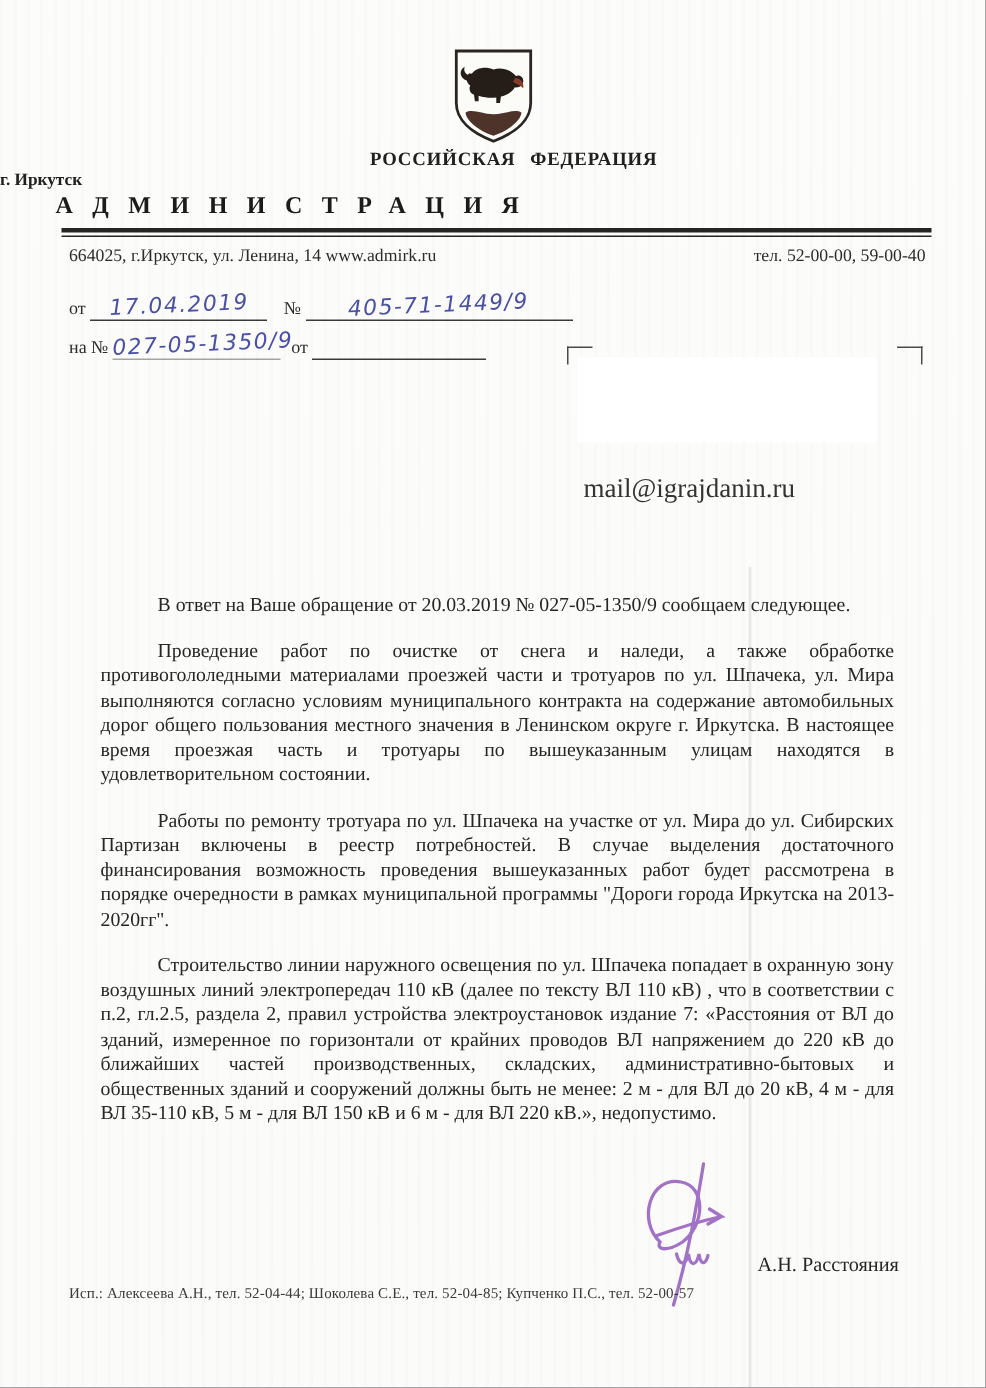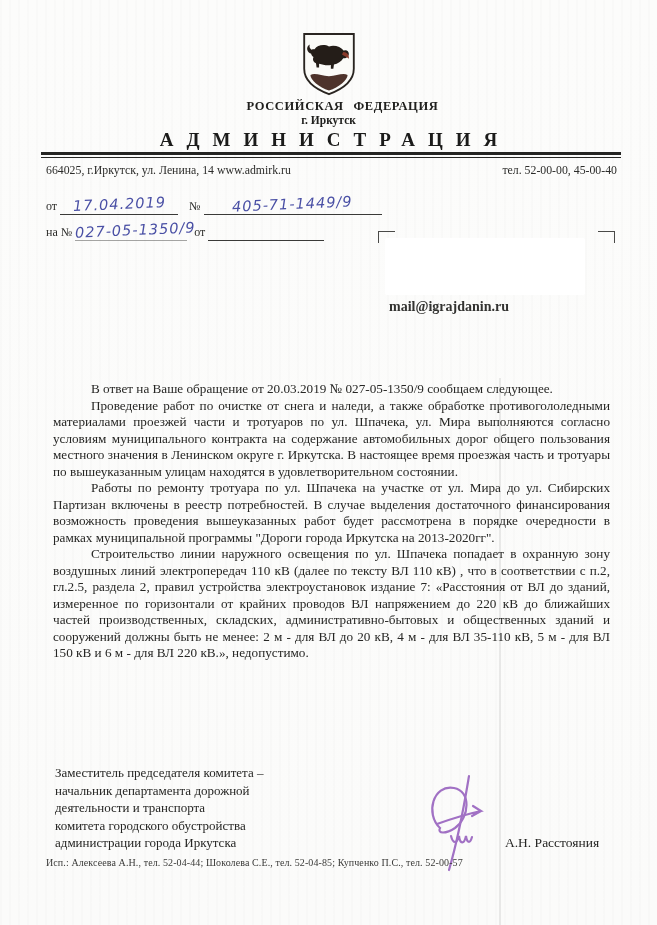--- a/index.html
+++ b/index.html
@@ -12,45 +12,45 @@
       linear-gradient(#fcfcfb,#fbfbfa);
     font-family:"Liberation Serif", serif;
     color:#2a2a2a;
     overflow:hidden;
   }
   .scan-line{position:absolute;left:499px;top:378px;width:2px;height:547px;background:rgba(110,110,110,0.13);}
   
   .emblem{position:absolute;left:0;right:0;top:30px;text-align:center;}
   .country{position:absolute;left:0;right:0;top:99px;text-align:center;
     font-weight:bold;font-size:12.5px;letter-spacing:0.6px;word-spacing:6px;color:#20201e;margin-left:28px;}
-  .city{position:absolute;left:0;right:0;top:114px;text-align:center;
+  .city{position:absolute;left:0;right:0;top:114px;
     font-weight:bold;font-size:11.5px;color:#20201e;}
-  .org{position:absolute;left:0;right:0;top:129px;text-align:center;
-    font-weight:bold;font-size:19px;letter-spacing:13px;text-indent:13px;color:#1b1b1a;}
+  .org{position:absolute;left:0;right:0;top:129px;text-align:left;
+    font-weight:bold;font-size:16px;letter-spacing:13px;text-indent:13px;color:#1b1b1a;padding-left:24px;}
   .rule{position:absolute;left:41px;right:36px;top:152px;height:2px;
     border-top:3px solid #252523;border-bottom:1px solid #252523;}
   .contact{position:absolute;left:46px;right:40px;top:163px;
     display:flex;justify-content:space-between;font-size:11.8px;color:#2c2c2a;align-items:flex-end;}
   
   .refs{position:absolute;left:46px;top:197px;font-size:12px;color:#2b2b29;}
   .ref-line{height:26px;white-space:nowrap;}
   .uline{display:inline-block;border-bottom:1.2px solid #3a3a38;text-align:center;vertical-align:baseline;}
   .hw{display:inline-block;font-family:"DejaVu Sans",sans-serif;font-style:italic;
     color:#4a50a5;font-size:14.5px;letter-spacing:1px;transform:rotate(-2.5deg) translateY(-1px);}
   
   .bracket-l{position:absolute;left:378px;top:231px;width:16px;height:11px;
     border-top:1.5px solid #4a4a48;border-left:1.5px solid #4a4a48;}
   .bracket-r{position:absolute;left:598px;top:231px;width:16px;height:11px;
     border-top:1.5px solid #4a4a48;border-right:1.5px solid #4a4a48;}
   .redact{position:absolute;left:385px;top:238px;width:200px;height:57px;background:#ffffff;border-radius:2px;}
-  .email{position:absolute;left:389px;top:299px;font-size:14px;color:#333331;font-weight:bold;}
+  .email{position:absolute;left:389px;top:315px;font-size:18px;color:#333331;}
   
   .body-text{position:absolute;left:53px;right:47px;top:381px;
     font-size:13.2px;line-height:16.5px;text-align:justify;color:#262624;}
-  .body-text p{margin:0;text-indent:38px;}
+  .body-text p{margin:14px;text-indent:38px;}
   
   .sig-title{position:absolute;left:55px;top:764px;font-size:13px;line-height:17.5px;
     white-space:pre-line;color:#262624;}
   .sig-name{position:absolute;left:505px;top:835px;font-size:13.5px;color:#262624;}
   .sig-scribble{position:absolute;left:413px;top:770px;}
   .footer{position:absolute;left:46px;top:857px;font-size:10px;color:#3a3a38;letter-spacing:0.1px;}
 </style>
 </head>
 <body>
 
@@ -68,21 +68,21 @@
                C42,22 31,24 27,30 C26,31 25,30 24,30 Z" fill="#241d18"></path>
       <path d="M73,35 C79,35 83,40 82,46 C79,43 74,41 71,39 Z" fill="#8a3a2a"></path>
     </svg>
   </div>
   <div class="country">РОССИЙСКАЯ ФЕДЕРАЦИЯ</div>
   <div class="city">г. Иркутск</div>
   <div class="org">АДМИНИСТРАЦИЯ</div>
   <div class="rule"></div>
   <div class="contact">
     <span>664025,  г.Иркутск, ул. Ленина, 14   www.admirk.ru</span>
-    <span>тел. 52-00-00, 45-00-40</span>
+    <span>тел. 52-00-00, 59-00-40</span>
   </div>
 
   <div class="refs">
     <div class="ref-line">
       <span>от</span>
       <span class="uline" style="width:118px"><span class="hw">17.04.2019</span></span>
       <span style="margin-left:8px">№</span>
       <span class="uline" style="width:178px"><span class="hw">405-71-1449/9</span></span>
     </div>
     <div class="ref-line">
@@ -98,25 +98,20 @@
   <div class="redact"></div>
   <div class="email">mail@igrajdanin.ru</div>
 
   <div class="body-text">
     <p>В ответ на Ваше обращение от 20.03.2019 № 027-05-1350/9 сообщаем следующее.</p>
     <p>Проведение работ по очистке от снега и наледи, а также обработке противогололедными материалами проезжей части и тротуаров по ул. Шпачека, ул. Мира выполняются согласно условиям муниципального контракта на содержание автомобильных дорог общего пользования местного значения в Ленинском округе г. Иркутска. В настоящее время проезжая часть и тротуары по вышеуказанным улицам находятся в удовлетворительном состоянии.</p>
     <p>Работы по ремонту тротуара по ул. Шпачека на участке от ул. Мира до ул. Сибирских Партизан включены в реестр потребностей. В случае выделения достаточного финансирования возможность проведения вышеуказанных работ будет рассмотрена в порядке очередности в рамках муниципальной программы "Дороги города Иркутска на 2013-2020гг".</p>
     <p>Строительство линии наружного освещения по ул. Шпачека попадает в охранную зону воздушных линий электропередач 110 кВ (далее по тексту ВЛ 110 кВ) , что в соответствии с п.2, гл.2.5, раздела 2, правил устройства электроустановок издание 7:  «Расстояния от ВЛ до зданий, измеренное по горизонтали от крайних проводов ВЛ напряжением до 220 кВ до ближайших частей производственных, складских, административно-бытовых и общественных зданий и сооружений должны быть не менее: 2 м - для ВЛ до 20 кВ, 4 м - для ВЛ 35-110 кВ, 5 м - для ВЛ 150 кВ и 6 м - для ВЛ 220 кВ.», недопустимо.</p>
   </div>
 
-  <div class="sig-title">Заместитель председателя комитета –
-начальник департамента дорожной
-деятельности и транспорта
-комитета городского обустройства
-администрации города Иркутска</div>
   <div class="sig-scribble">
     <svg width="86" height="108" viewBox="0 0 86 108" aria-hidden="true">
       <g fill="none" stroke="#9a66c0" stroke-width="2.2" stroke-linecap="round" opacity="0.92">
         <path d="M27,58 C12,44 20,14 41,18 C58,21 57,47 42,58 C33,64 24,64 27,58 Z"></path>
         <path d="M56,6 C52,30 47,62 36,100"></path>
         <path d="M24,54 C38,49 54,44 68,41 L60,36 M68,41 L59,46"></path>
         <path d="M38,66 C40,74 44,74 46,66 C47,74 51,75 53,66 C54,73 57,74 59,67"></path>
       </g>
     </svg>
   </div>

